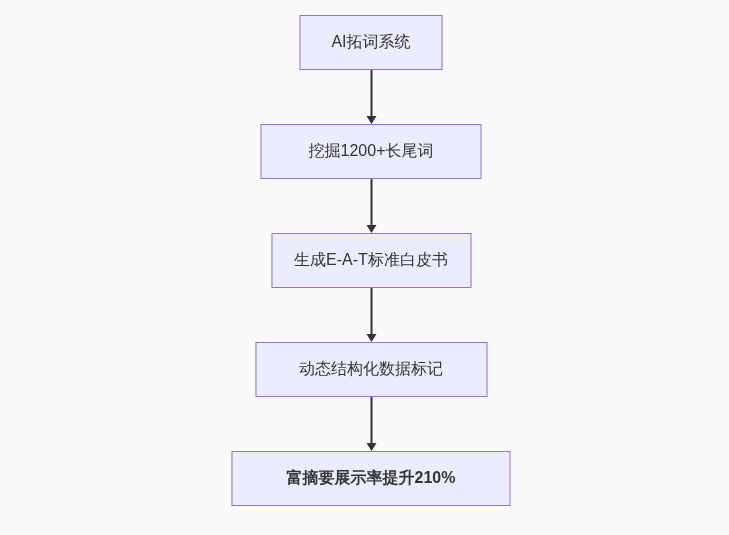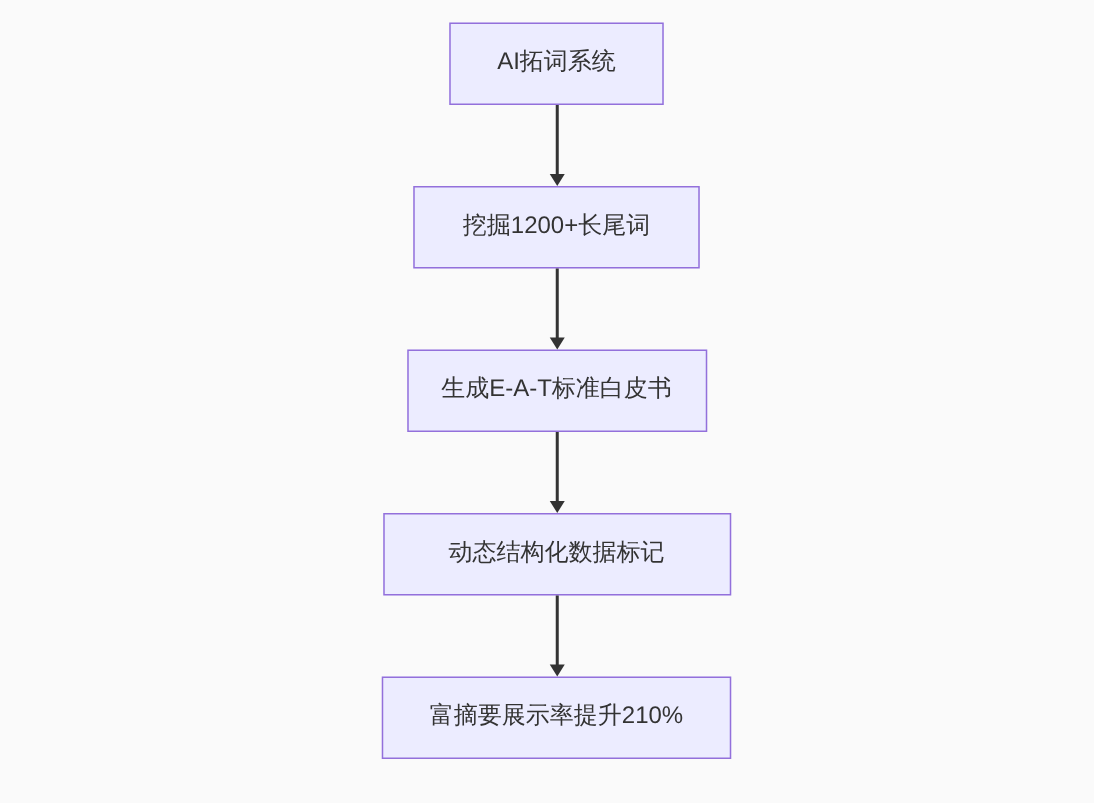--- a/index.html
+++ b/index.html
@@ -38,24 +38,24 @@
     justify-content: center;
     padding: 4px 16px;
     background: var(--node-fill, #ECECFF);
     border: 1px solid var(--node-border, #9370DB);
     color: var(--text, #333333);
     font-size: 16px;
     line-height: 1.3;
     text-align: center;
   }
   .node.n0 { width: 143px; }
-  .node.n1 { width: 191px; }
+  .node.n1 { width: 221px; }
   .node.n2 { width: 200px; }
   .node.n3 { width: 232px; }
-  .node.n4 { width: 233px; }
+  .node.n4 { width: 279px; font-weight: bold; }
   .arrow {
     position: relative;
     width: 12px;
     height: 54px;
     flex: none;
   }
   .arrow-line {
     position: absolute;
     left: 50%;
     top: 0;

